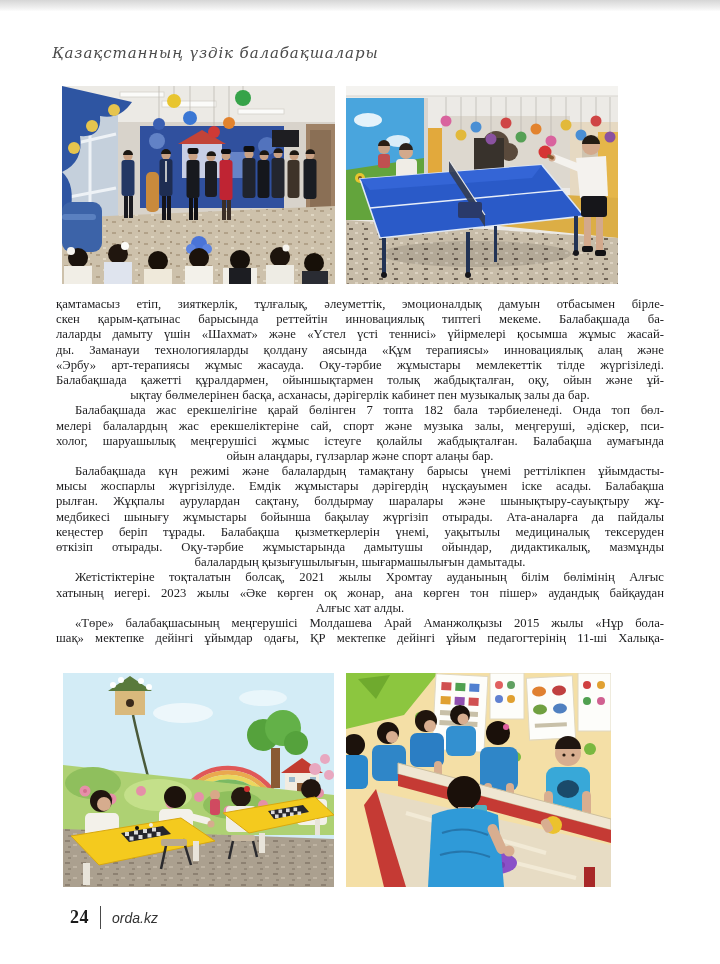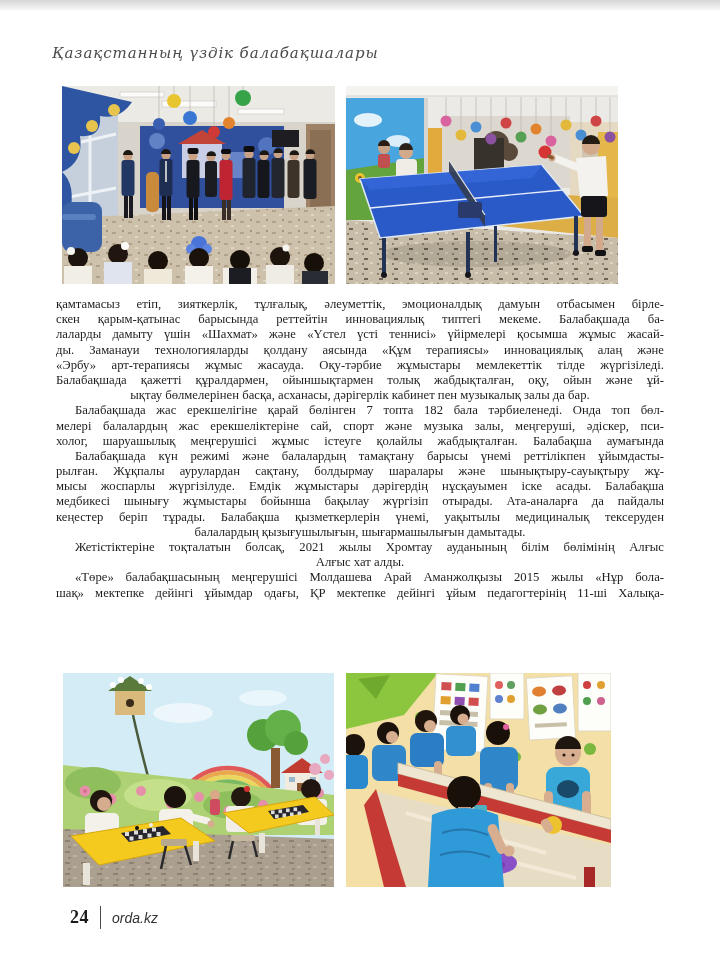--- a/index.html
+++ b/index.html
@@ -277,27 +277,30 @@
     <div class="line just">қамтамасыз етіп, зияткерлік, тұлғалық, әлеуметтік, эмоционалдық дамуын отбасымен бірле-</div>
     <div class="line just">скен қарым-қатынас барысында реттейтін инновациялық типтегі мекеме. Балабақшада ба-</div>
     <div class="line just">лаларды дамыту үшін «Шахмат» және «Үстел үсті теннисі» үйірмелері қосымша жұмыс жасай-</div>
     <div class="line just">ды. Заманауи технологияларды қолдану аясында «Құм терапиясы» инновациялық алаң және</div>
     <div class="line just">«Эрбу» арт-терапиясы жұмыс жасауда. Оқу-тәрбие жұмыстары мемлекеттік тілде жүргізіледі.</div>
     <div class="line just">Балабақшада қажетті құралдармен, ойыншықтармен толық жабдықталған, оқу, ойын және ұй-</div>
     <div class="line">ықтау бөлмелерінен басқа, асханасы, дәрігерлік кабинет пен музыкалық залы да бар.</div>
     <div class="line just ind">Балабақшада жас ерекшелігіне қарай бөлінген 7 топта 182 бала тәрбиеленеді. Онда топ бөл-</div>
     <div class="line just">мелері балалардың жас ерекшеліктеріне сай, спорт және музыка залы, меңгеруші, әдіскер, пси-</div>
     <div class="line just">холог, шаруашылық меңгерушісі жұмыс істеуге қолайлы жабдықталған. Балабақша аумағында</div>
+    <div class="line">ойын алаңдары, гүлзарлар және спорт алаңы бар.</div>
     <div class="line just ind">Балабақшада күн режимі және балалардың тамақтану барысы үнемі реттілікпен ұйымдасты-</div>
+    <div class="line just">мысы жоспарлы жүргізілуде. Емдік жұмыстары дәрігердің нұсқауымен іске асады. Балабақша</div>
     <div class="line just">рылған. Жұқпалы аурулардан сақтану, болдырмау шаралары және шынықтыру-сауықтыру жұ-</div>
-    <div class="line just">мысы жоспарлы жүргізілуде. Емдік жұмыстары дәрігердің нұсқауымен іске асады. Балабақша</div>
     <div class="line just">медбикесі шынығу жұмыстары бойынша бақылау жүргізіп отырады. Ата-аналарға да пайдалы</div>
     <div class="line just">кеңестер беріп тұрады. Балабақша қызметкерлерін үнемі, уақытылы медициналық тексеруден</div>
+    <div class="line just">өткізіп отырады. Оқу-тәрбие жұмыстарында дамытушы ойындар, дидактикалық, мазмұнды</div>
     <div class="line">балалардың қызығушылығын, шығармашылығын дамытады.</div>
     <div class="line just ind">Жетістіктеріне тоқталатын болсақ, 2021 жылы Хромтау ауданының білім бөлімінің Алғыс</div>
+    <div class="line just">хатының иегері. 2023 жылы «Әке көрген оқ жонар, ана көрген тон пішер» аудандық байқаудан</div>
     <div class="line">Алғыс хат алды.</div>
     <div class="line just ind">«Төре» балабақшасының меңгерушісі Молдашева Арай Аманжолқызы 2015 жылы «Нұр бола-</div>
     <div class="line just">шақ» мектепке дейінгі ұйымдар одағы, ҚР мектепке дейінгі ұйым педагогтерінің 11-ші Халықа-</div>
   </div>
 
 <div class="photo" id="photo3">
 <svg viewBox="0 0 271 214" preserveAspectRatio="none">
   <defs>
     <pattern id="cp3" width="16" height="11" patternUnits="userSpaceOnUse">
       <rect width="16" height="11" fill="#aba08f"></rect>

